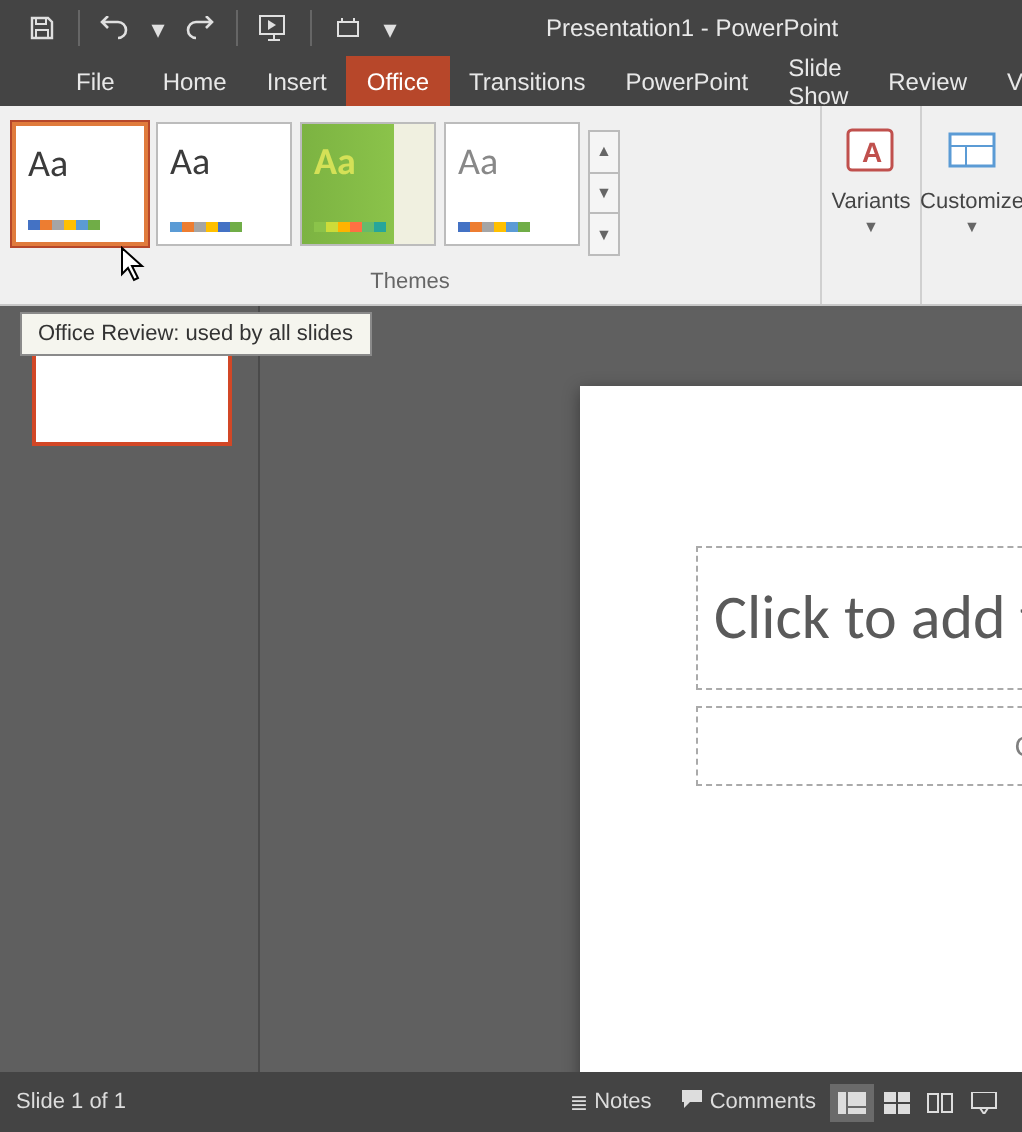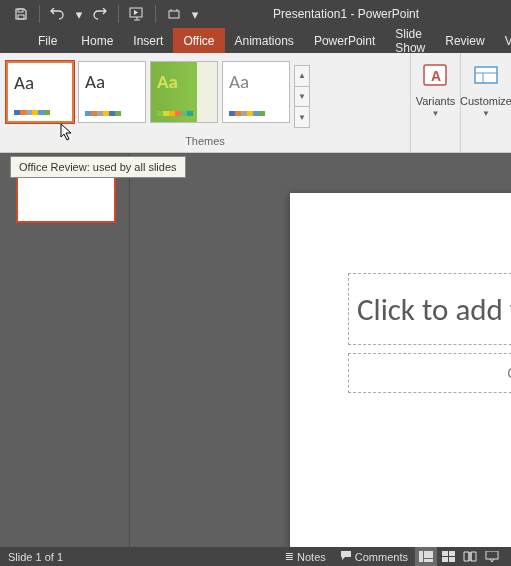--- a/index.html
+++ b/index.html
@@ -33,21 +33,21 @@
 .rc-label { font-size: 11px; color: #444; text-align: center; line-height: 1.1; }
 
 .work { position: absolute; top: 153px; left: 0; right: 0; bottom: 19px; background: #5f5f5f; display: flex; }
 .thumb-panel { width: 130px; background: #5f5f5f; padding: 12px 10px; border-right: 1px solid #4a4a4a; }
 .slide-thumb { width: 100px; height: 58px; background: #fff; border: 2px solid #d24726; margin-left: 6px; position: relative; }
 .canvas { flex: 1; background: #606060; position: relative; overflow: hidden; }
 .slide { position: absolute; left: 160px; top: 40px; width: 500px; height: 400px; background: #fff; box-shadow: 0 2px 8px rgba(0,0,0,0.4); }
 .title-ph { position: absolute; left: 58px; top: 80px; width: 440px; height: 72px; border: 1px dashed #aaa; display: flex; align-items: center; padding-left: 8px; font-size: 31px; color: #5a5a5a; font-family: Calibri; }
 .sub-ph { position: absolute; left: 58px; top: 160px; width: 440px; height: 40px; border: 1px dashed #aaa; display: flex; align-items: center; justify-content: center; font-size: 14px; color: #808080; }
 
-.statusbar { position: absolute; bottom: 0; left: 0; right: 0; height: 19px; background: #444444; color: #ddd; font-size: 11px; display: flex; align-items: center; padding: 4px 8px; }
+.statusbar { position: absolute; bottom: 0; left: 0; right: 0; height: 19px; background: #444444; color: #ddd; font-size: 11px; display: flex; align-items: center; padding: 15px 8px; }
 .sb-left { flex: 1; }
 .sb-btn { padding: 0 7px; height: 19px; display: flex; align-items: center; gap: 3px; cursor: pointer; }
 .sb-icon { width: 22px; height: 19px; display: flex; align-items: center; justify-content: center; cursor: pointer; font-size: 11px; }
 .sb-icon.active { background: #6a6a6a; }
 
 .tooltip { position: absolute; left: 10px; top: 156px; background: #f5f5ee; border: 1px solid #8a8a8a; padding: 4px 8px; font-size: 11px; color: #333; z-index: 10; }
 
 .cursor { position: absolute; left: 60px; top: 123px; z-index: 20; pointer-events: none; }
 
 
@@ -97,21 +97,21 @@
     <div class="qat-btn" style="width:12px">▾</div>
   </div>
   <div class="title-text">Presentation1 - PowerPoint</div>
 </div>
 
 <div class="tabs">
   <div class="tab file">File</div>
   <div class="tab">Home</div>
   <div class="tab">Insert</div>
   <div class="tab active">Office</div>
-  <div class="tab">Animations</div>
+  <div class="tab">Transitions</div>
   <div class="tab">PowerPoint</div>
   <div class="tab">Slide Show</div>
   <div class="tab">Review</div>
   <div class="tab">View</div>
 </div>
 
 <div class="ribbon">
   <div class="ribbon-group" style="flex:1;min-width:0">
     <div class="themes-gallery">
       <div class="theme-thumb selected">

